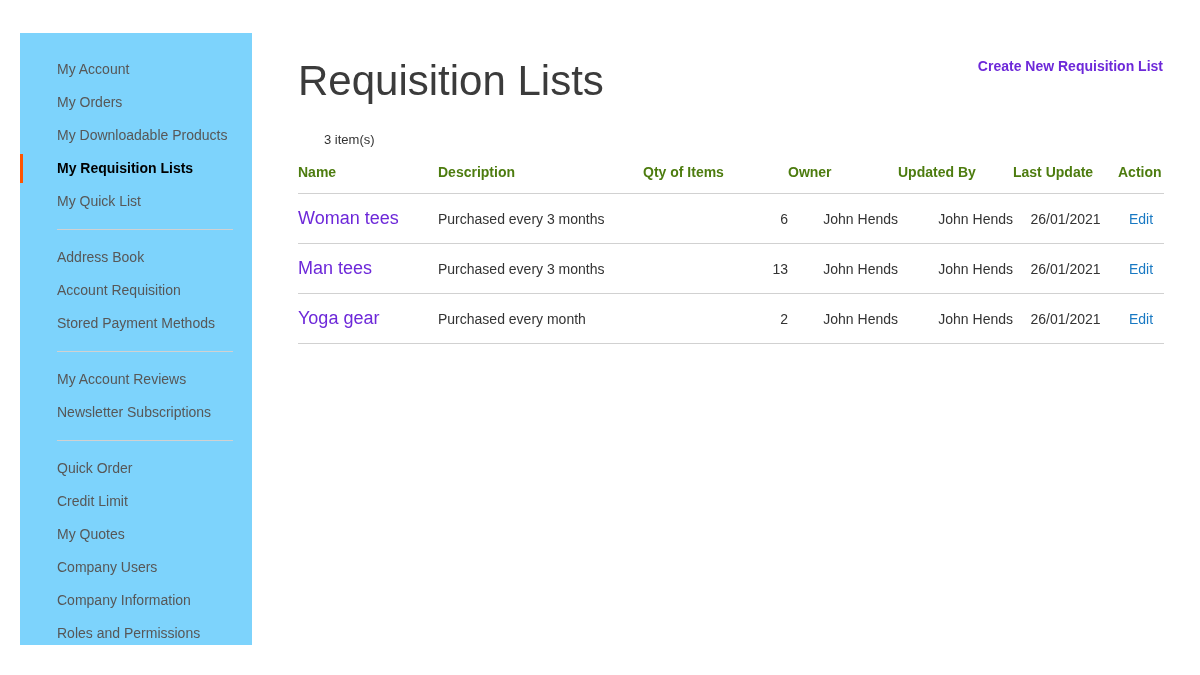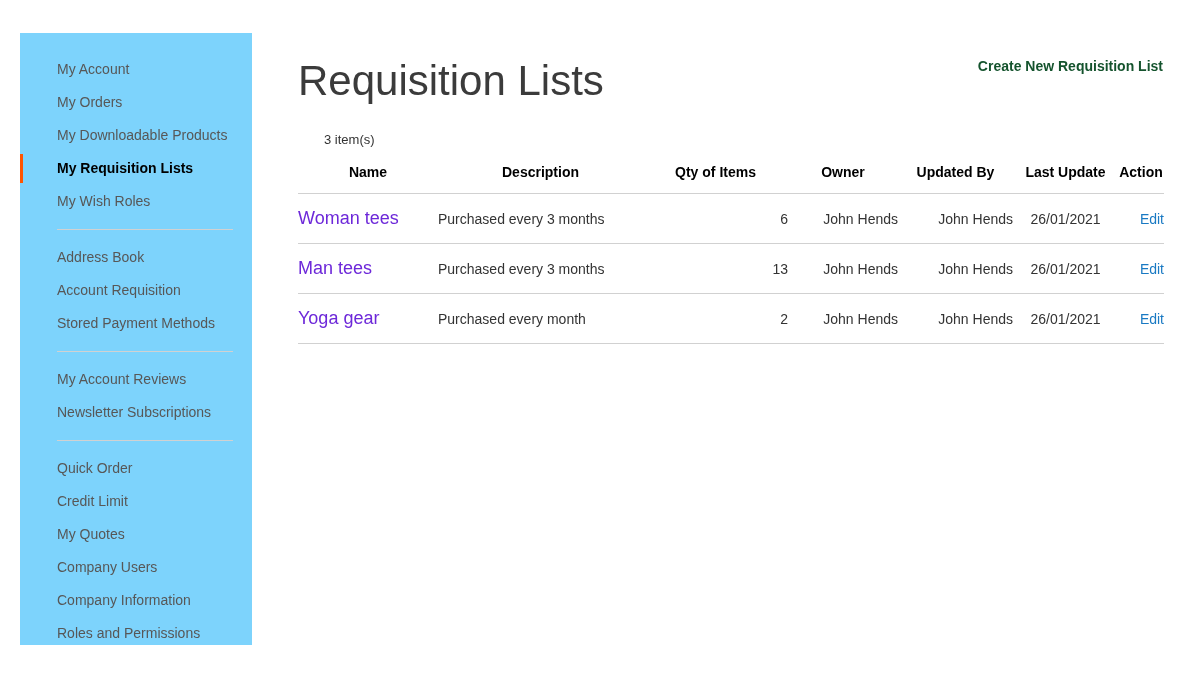--- a/index.html
+++ b/index.html
@@ -79,21 +79,21 @@
     line-height: 1.1;
     color: #3b3b3b;
     letter-spacing: 0px;
   }
   #create-link {
     position: absolute;
     right: 1px;
     top: 58px;
     font-size: 14px;
     font-weight: bold;
-    color: #14532d;
+    color: #6d28d9;
     text-decoration: none;
     cursor: pointer;
   }
 
   #toolbar-count {
     position: absolute;
     left: 0;
     top: 132px;
     font-size: 13px;
     color: #333333;
@@ -105,22 +105,22 @@
     position: absolute;
     left: 0;
     top: 164px;
     width: 866px;
     border-collapse: collapse;
     table-layout: fixed;
   }
   #req-table th {
     font-size: 14px;
     font-weight: bold;
-    color: #000000;
-    text-align: center;
+    color: #4d7c0f;
+    text-align: left;
     padding: 0 0 13px 0;
     border-bottom: 1px solid #d1d1d1;
     vertical-align: bottom;
   }
   #req-table td {
     font-size: 14px;
     color: #333333;
     padding: 14px 0 14px 0;
     border-bottom: 1px solid #d1d1d1;
     vertical-align: middle;
@@ -128,41 +128,41 @@
   #req-table td.col-name {
     font-size: 18px;
     color: #6d28d9;
   }
   .col-name    { width: 140px; }
   .col-desc    { width: 205px; }
   .col-qty     { width: 145px; text-align: right; }
   .col-owner   { width: 110px; text-align: right; }
   .col-updated { width: 115px; text-align: right; }
   .col-date    { width: 105px; text-align: center; }
-  .col-action  { width: 46px;  text-align: right; }
+  .col-action  { width: 46px;  text-align: center; }
   th.col-qty, th.col-owner, th.col-updated, th.col-date, th.col-action {
     text-align: right;
   }
   .edit-link {
     color: #1979c3;
     text-decoration: none;
     font-size: 14px;
     cursor: pointer;
   }
 </style>
 </head>
 <body>
 
 <nav id="sidebar">
     <div class="nav-group">
       <div class="nav-item"><span>My Account</span></div>
       <div class="nav-item"><span>My Orders</span></div>
       <div class="nav-item"><span>My Downloadable Products</span></div>
       <div class="nav-item current"><span class="accent-bar"></span><span>My Requisition Lists</span></div>
-      <div class="nav-item"><span>My Wish Roles</span></div>
+      <div class="nav-item"><span>My Quick List</span></div>
     </div>
     <div class="nav-divider"></div>
     <div class="nav-group">
       <div class="nav-item"><span>Address Book</span></div>
       <div class="nav-item"><span>Account Requisition</span></div>
       <div class="nav-item"><span>Stored Payment Methods</span></div>
     </div>
     <div class="nav-divider"></div>
     <div class="nav-group">
       <div class="nav-item"><span>My Account Reviews</span></div>

